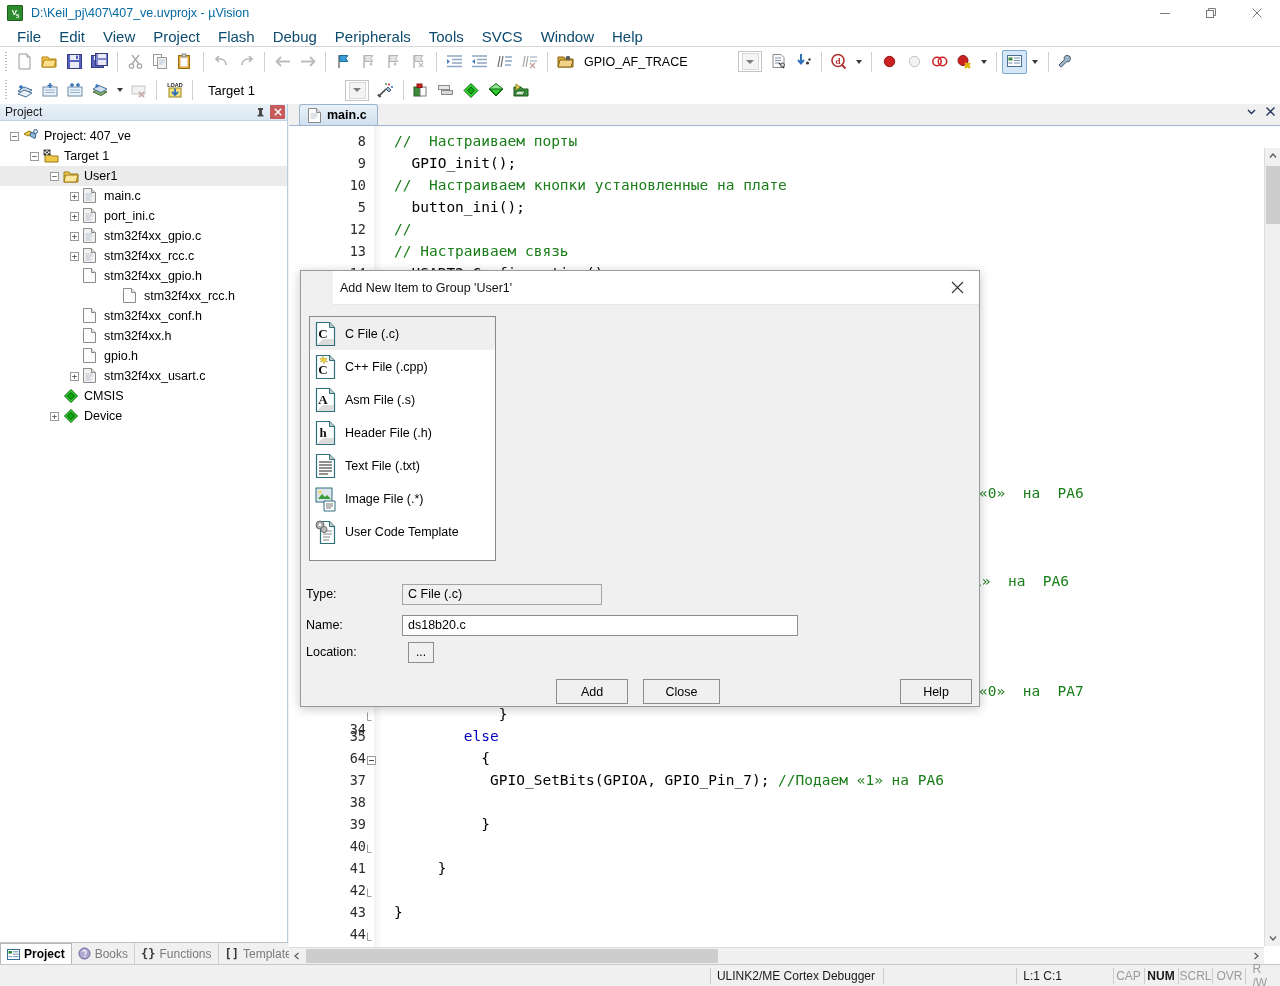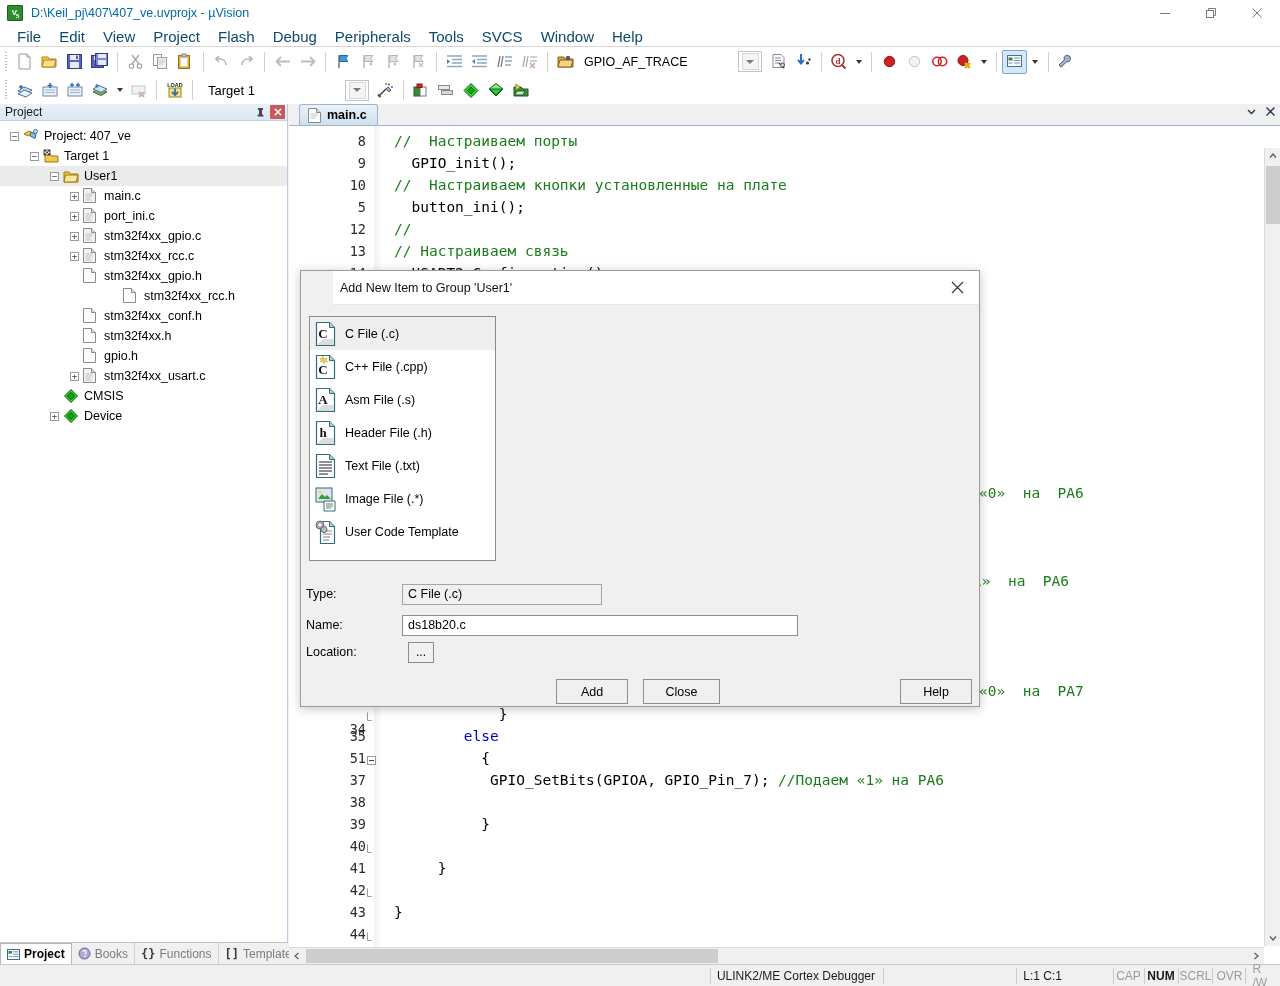--- a/index.html
+++ b/index.html
@@ -890,21 +890,21 @@
             <div class="gutter-line" style="top: 48px;">10</div>
             <div class="gutter-line" style="top: 70px;">5</div>
             <div class="gutter-line" style="top: 92px;">12</div>
             <div class="gutter-line" style="top: 114px;">13</div>
             <div class="gutter-line" style="top: 136px;">14</div>
             <div class="gutter-line" style="top: 592px;">34</div>
             <div style="position: absolute; left: 78px; top: 584px; width: 9px; height: 9px;"><svg width="9" height="9" viewBox="0 0 9 9">
                 <path d="M0.5 0.5v8h4" fill="none" stroke="#9a9a9a"></path>
               </svg></div>
             <div class="gutter-line" style="top: 599px;">35</div>
-            <div class="gutter-line" style="top: 621px;">51</div>
+            <div class="gutter-line" style="top: 621px;">64</div>
             <div style="position: absolute; left: 78px; top: 628px; width: 9px; height: 9px;"><svg width="9" height="9" viewBox="0 0 9 9">
                 <rect x="0.5" y="0.5" width="8" height="8" fill="#fff" stroke="#9a9a9a"></rect>
                 <path d="M2 4.5h5" stroke="#444"></path>
               </svg></div>
             <div class="gutter-line" style="top: 643px;">37</div>
             <div class="gutter-line" style="top: 665px;">38</div>
             <div class="gutter-line" style="top: 687px;">39</div>
             <div class="gutter-line" style="top: 709px;">40</div>
             <div style="position: absolute; left: 78px; top: 716px; width: 9px; height: 9px;"><svg width="9" height="9" viewBox="0 0 9 9">
                 <path d="M0.5 0.5v8h4" fill="none" stroke="#9a9a9a"></path>

